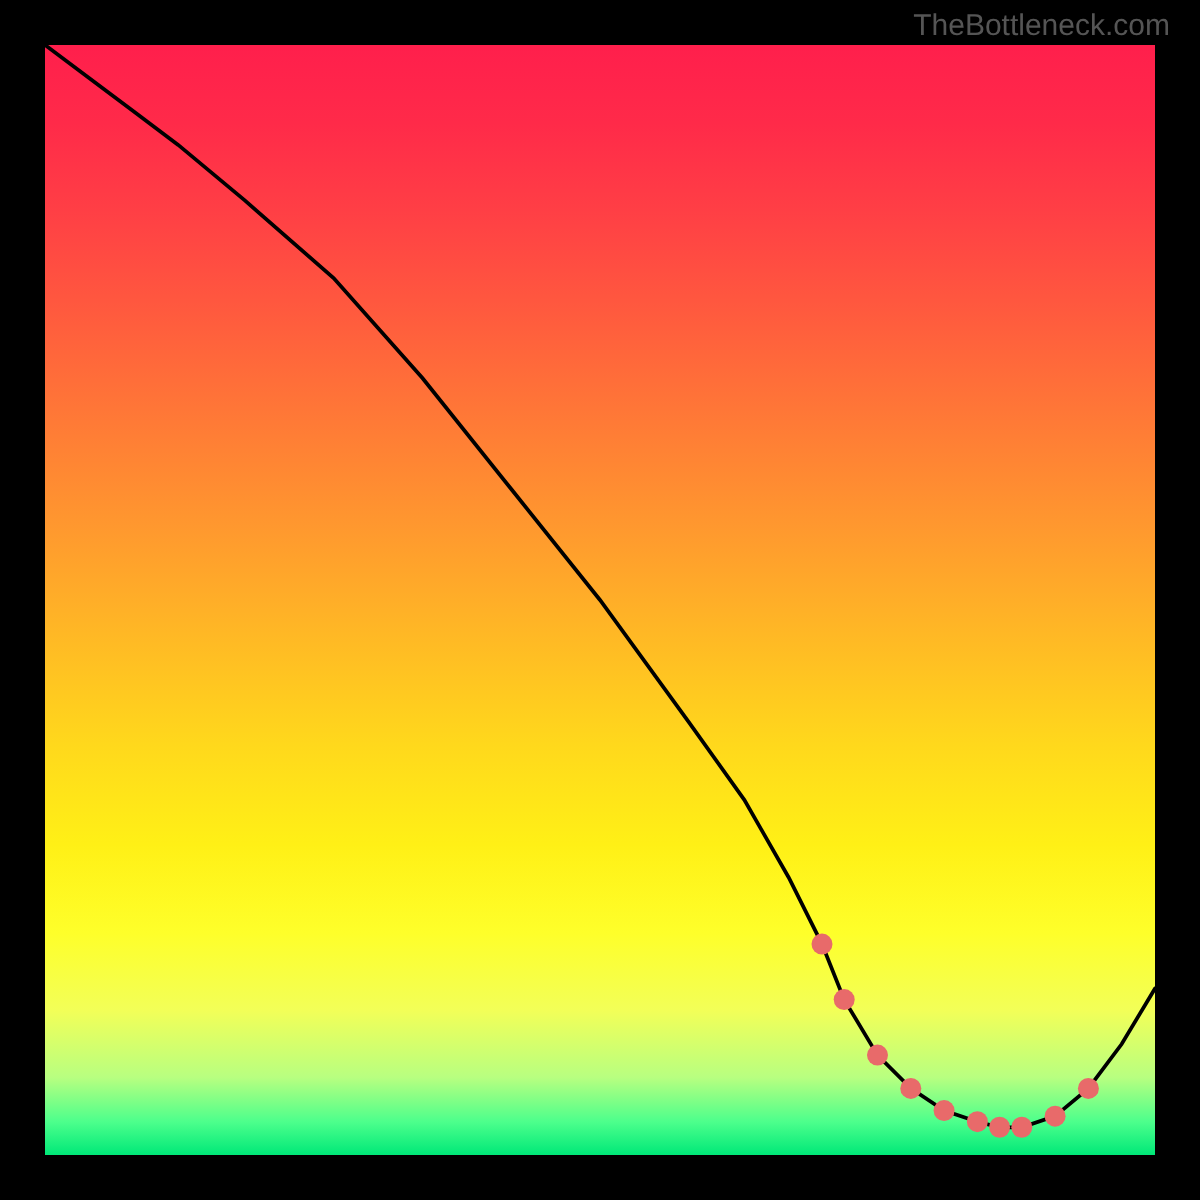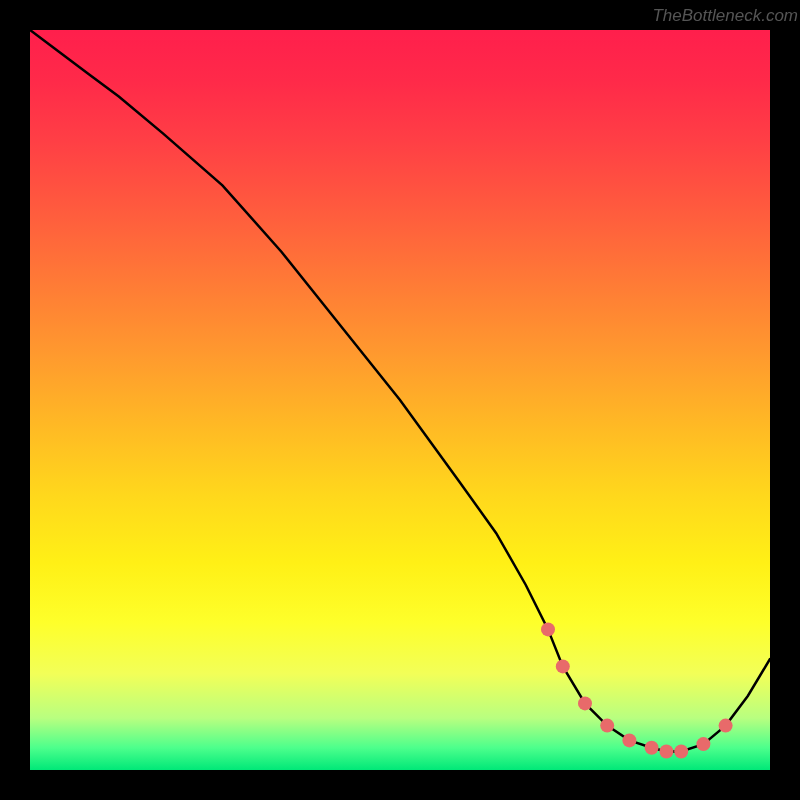--- a/index.html
+++ b/index.html
@@ -6,26 +6,25 @@
   body {
     width: 800px;
     height: 800px;
     background: #000;
     position: relative;
     font-family: Arial, sans-serif;
   }
   .watermark {
     position: absolute;
     top: 6px;
-    right: 2px;
+    right: 20px;
     color: #555;
-    font-size: 17px;
+    font-size: 20px;
     font-weight: 500;
     z-index: 10;
-    font-style: italic;
   }
   .plot-area {
     position: absolute;
     left: 30px;
     top: 30px;
     width: 740px;
     height: 740px;
   }
   .gradient-bg {
     position: absolute;

